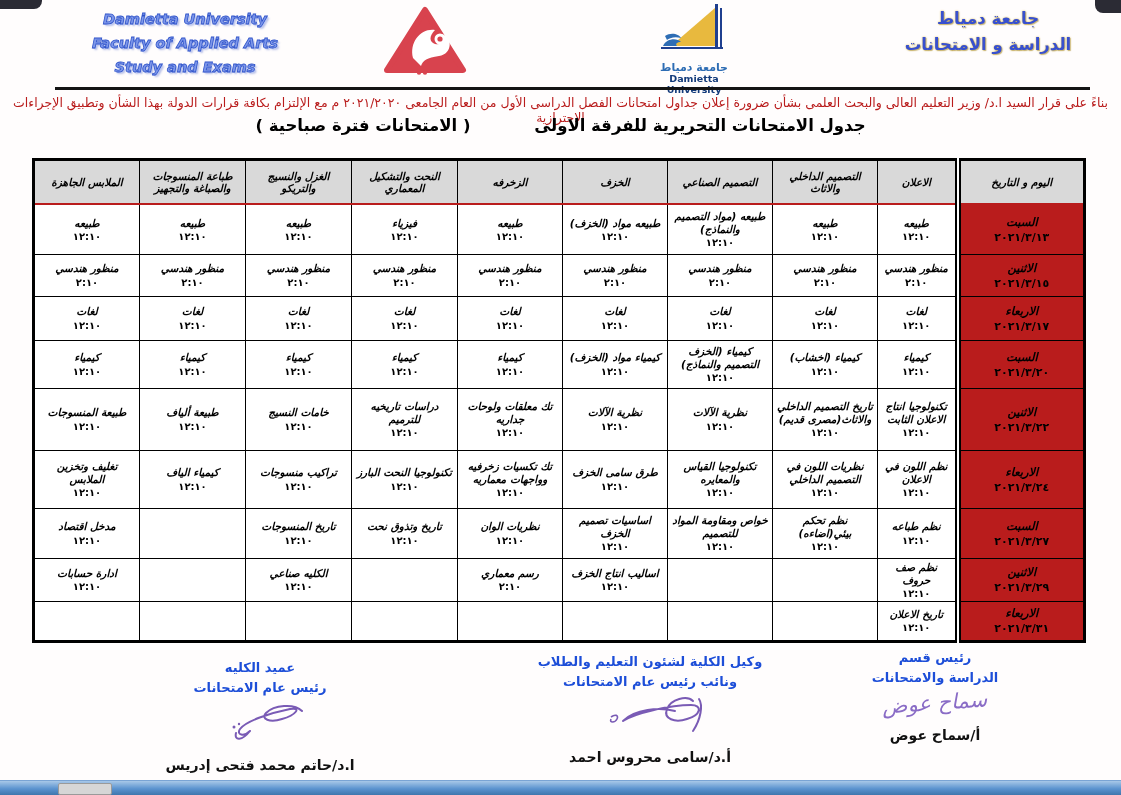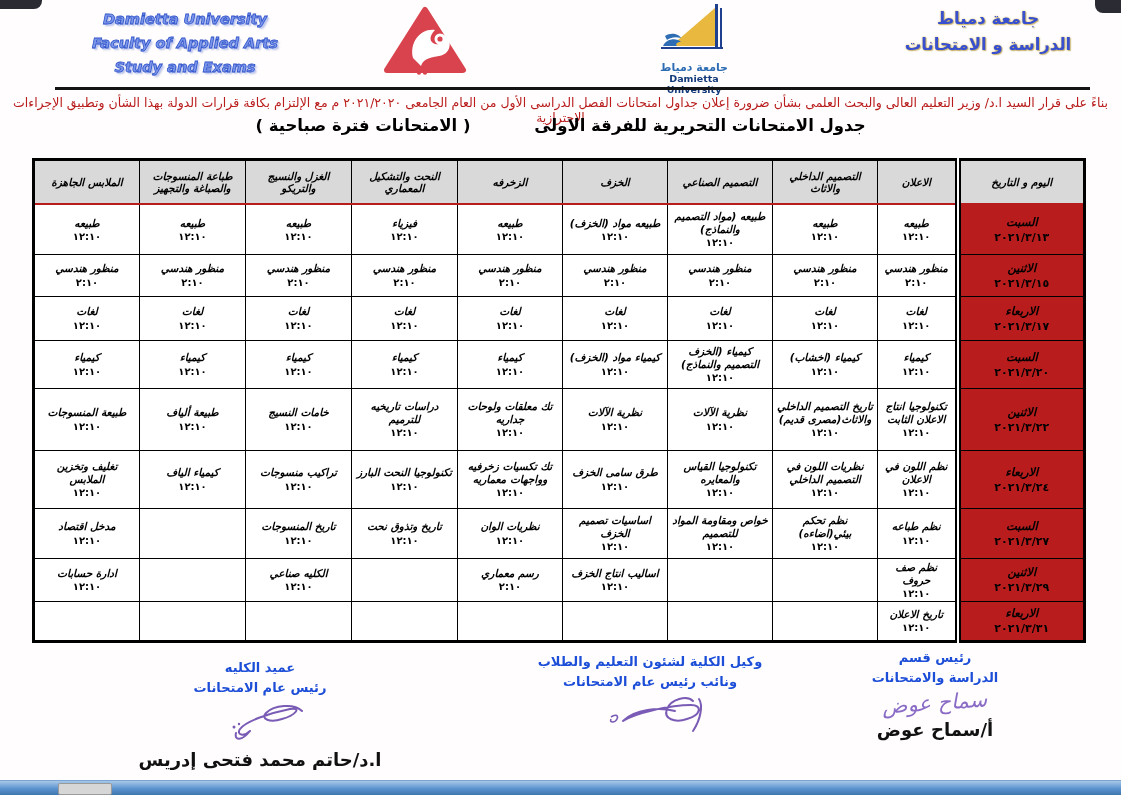--- a/index.html
+++ b/index.html
@@ -44,21 +44,21 @@
   td.day-cell{background:#b91c1c;font-weight:bold;font-style:italic;}
   td.day-cell .day{font-size:11.5px;}
   td.day-cell .date{font-size:11px;font-style:normal;font-weight:bold;margin-top:2px;}
   td .subject{font-size:10.5px;font-weight:bold;font-style:italic;line-height:1.25;}
   td .time{font-size:10px;font-weight:bold;margin-top:1px;}
 
   
   .sigs{position:absolute;top:648px;left:0;width:100%;height:130px;direction:rtl;}
   .sig-block{position:absolute;text-align:center;direction:rtl;}
   .sig-block .t{font-weight:bold;font-size:13px;line-height:1.5;color:#1d4ed8;}
-  .sig-block .n{font-weight:bold;font-size:18px;color:#111;margin-top:2px;}
+  .sig-block .n{font-weight:bold;font-size:14px;color:#111;margin-top:10px;}
   .sig-dept{left:810px;top:0;width:250px;}
   .sig-vice{left:500px;top:4px;width:300px;}
   .sig-dean{left:120px;top:10px;width:280px;}
   .script{color:#8a6cc6;font-size:21px;font-style:italic;transform:rotate(-4deg);
           display:inline-block;margin:4px 0 2px;}
   .sig-svg{display:block;margin:0 auto;}
 
   
   .win-bar{position:absolute;left:0;bottom:0;width:100%;height:14px;
            background:linear-gradient(#a8c8e8,#5b93cf 55%,#3f76ad);border-top:1px solid #7aa4d4;}
@@ -496,20 +496,21 @@
       <div class="n">أ/سماح عوض</div>
     </div>
 
     <div class="sig-block sig-vice">
       <div class="t">وكيل الكلية لشئون التعليم والطلاب</div>
       <div class="t">ونائب رئيس عام الامتحانات</div>
       <svg class="sig-svg" width="150" height="48" viewBox="0 0 150 48">
         <path d="M118 10 C112 4 96 8 92 18 C88 28 100 32 112 28 C126 24 128 14 116 14 C96 14 60 22 48 30 M48 30 C60 18 84 16 100 20 M124 8 C128 14 126 28 118 40" stroke="#7a5bb5" stroke-width="2" fill="none" stroke-linecap="round"></path>
         <path d="M36 26 c4 -3 8 -2 6 2 c-2 4 -8 4 -6 0" stroke="#7a5bb5" stroke-width="1.6" fill="none"></path>
       </svg>
+      <div class="n">أ.د/سامى محروس احمد</div>
     </div>
 
     <div class="sig-block sig-dean">
       <div class="t">عميد الكليه</div>
       <div class="t">رئيس عام الامتحانات</div>
       <svg class="sig-svg" width="140" height="50" viewBox="0 0 140 50">
         <path d="M112 14 C104 6 84 8 76 16 C70 22 80 26 92 22 C106 18 112 10 100 12 C80 16 56 24 50 32 C46 38 54 40 60 34 M60 34 C52 44 44 44 46 36" stroke="#7a5bb5" stroke-width="2" fill="none" stroke-linecap="round"></path>
         <circle cx="44" cy="30" r="1.5" fill="#7a5bb5"></circle>
         <circle cx="49" cy="27" r="1.2" fill="#7a5bb5"></circle>
       </svg>

